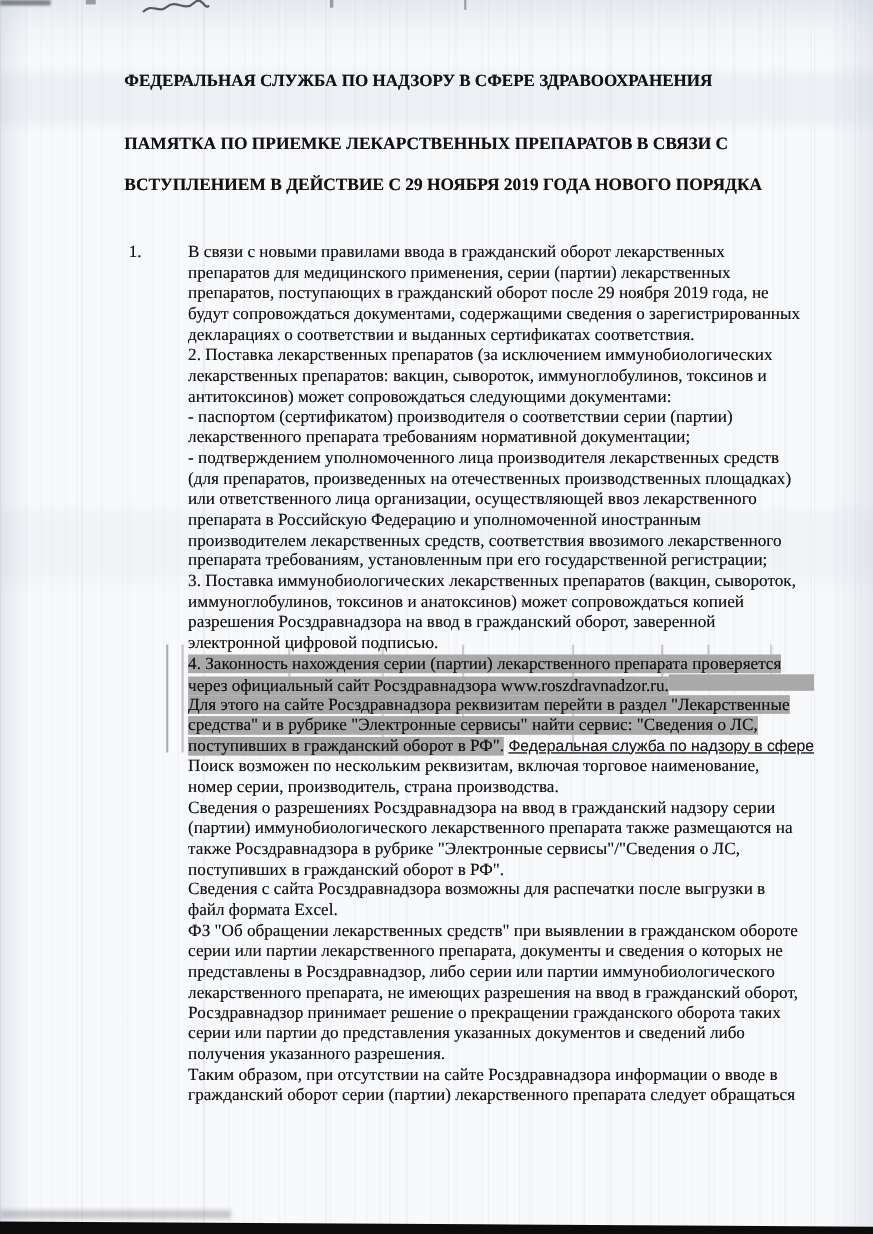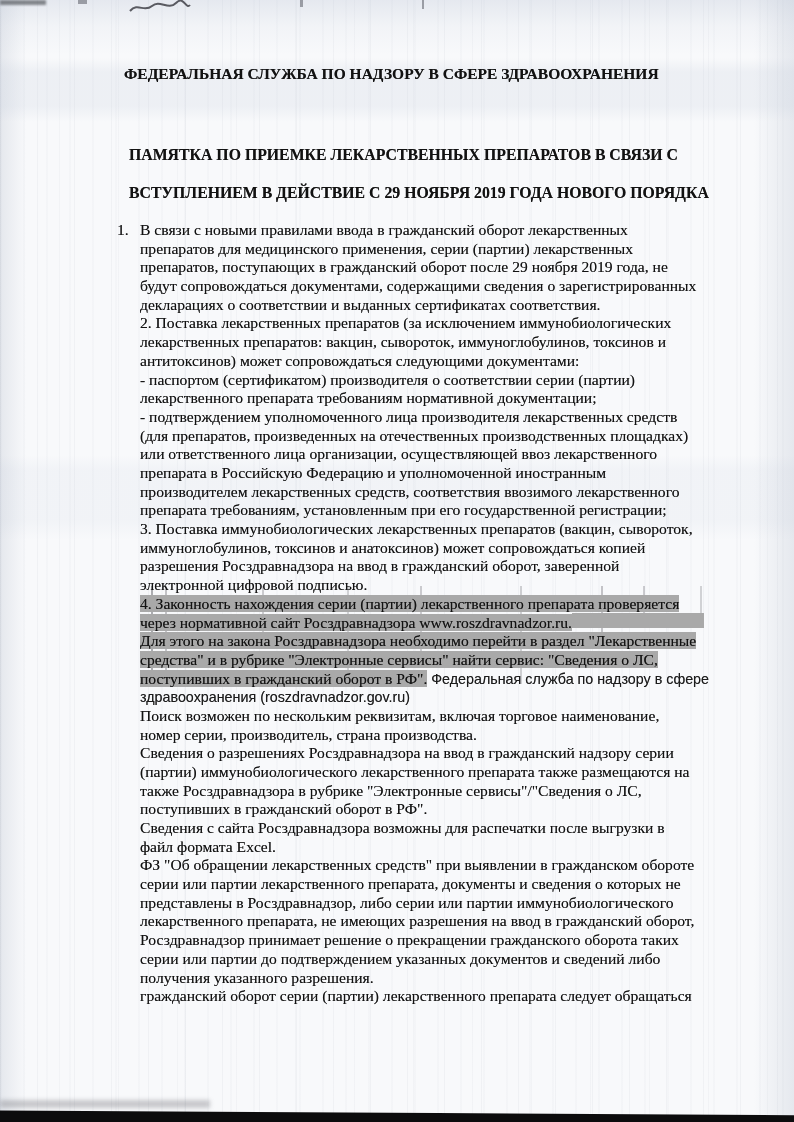--- a/index.html
+++ b/index.html
@@ -30,32 +30,32 @@
   .hstreak{position:absolute;width:2px;background:rgba(25,25,35,0.34);filter:blur(0.4px);pointer-events:none;}
   .corner-blob{position:absolute;left:0;top:0;width:46px;height:5px;background:rgba(50,52,58,0.55);filter:blur(1px);}
   .top-tick{position:absolute;background:rgba(60,62,70,0.45);filter:blur(0.5px);}
   .squiggle{position:absolute;left:128px;top:0;}
   .bottom-smear{position:absolute;left:0;top:1100px;width:210px;height:8px;background:rgba(90,90,96,0.30);filter:blur(2px);}
   .bottom-band{
     position:absolute;left:0;top:1104px;width:794px;height:18px;background:#0c0c0d;
     clip-path:polygon(0 36%, 55% 50%, 100% 62%, 100% 100%, 0 100%);
   }
   
-  .header{position:absolute;left:124px;top:63px;font-weight:bold;font-size:15.5px;line-height:21px;white-space:nowrap;text-shadow:0 0 0.4px rgba(0,0,0,0.55);}
-  .title{position:absolute;left:129px;top:121px;font-weight:bold;font-size:15.8px;text-shadow:0 0 0.4px rgba(0,0,0,0.55);margin-top:24px;}
+  .header{position:absolute;left:113px;top:63px;font-weight:bold;font-size:15.5px;line-height:21px;white-space:nowrap;text-shadow:0 0 0.4px rgba(0,0,0,0.55);}
+  .title{position:absolute;left:113px;top:121px;font-weight:bold;font-size:15.8px;text-shadow:0 0 0.4px rgba(0,0,0,0.55);}
   .title .title-line{height:38px;line-height:20px;white-space:nowrap;}
   .body-block{position:absolute;left:140px;top:221px;width:655px;font-size:15.6px;}
-  .line{height:18.7px;line-height:18.7px;white-space:nowrap;text-shadow:0 0 0.4px rgba(0,0,0,0.5);}
+  .line{height:18.7px;line-height:18.7px;white-space:nowrap;text-shadow:0 0 0.4px rgba(0,0,0,0.5);margin-left:31px;}
   .list-marker{position:absolute;left:-23px;top:0;width:22px;line-height:18.7px;text-shadow:0 0 0.4px rgba(0,0,0,0.5);}
   .h{background:var(--highlight,#a9a9a9);}
   .pad{display:inline-block;height:15px;vertical-align:baseline;}
   .link{
     font-family:"Liberation Sans","DejaVu Sans",sans-serif;
     font-size:14.3px;color:var(--link_ink,#1c1c1c);
-    cursor:pointer;text-align:right;
+    text-decoration:underline;cursor:pointer;text-align:right;
   }
 </style>
 </head>
 <body>
 
 <div class="page">
 
   <div class="streaks"></div>
   <div class="shading"></div>
   <div class="corner-blob"></div>
@@ -101,38 +101,38 @@
       <div class="line"><span>(для препаратов, произведенных на отечественных производственных площадках)</span></div>
       <div class="line"><span>или ответственного лица организации, осуществляющей ввоз лекарственного</span></div>
       <div class="line"><span>препарата в Российскую Федерацию и уполномоченной иностранным</span></div>
       <div class="line"><span>производителем лекарственных средств, соответствия ввозимого лекарственного</span></div>
       <div class="line"><span>препарата требованиям, установленным при его государственной регистрации;</span></div>
       <div class="line"><span>3. Поставка иммунобиологических лекарственных препаратов (вакцин, сывороток,</span></div>
       <div class="line"><span>иммуноглобулинов, токсинов и анатоксинов) может сопровождаться копией</span></div>
       <div class="line"><span>разрешения Росздравнадзора на ввод в гражданский оборот, заверенной</span></div>
       <div class="line"><span>электронной цифровой подписью.</span></div>
       <div class="line"><span class="h">4. Законность нахождения серии (партии) лекарственного препарата проверяется</span></div>
-      <div class="line"><span class="h">через нормативной сайт Росздравнадзора www.roszdravnadzor.ru.</span><span class="h pad" style="width: 132px;"></span></div>
-      <div class="line"><span class="h">Для этого на закона Росздравнадзора необходимо перейти в раздел "Лекарственные</span></div>
+      <div class="line"><span class="h">через официальный сайт Росздравнадзора www.roszdravnadzor.ru.</span><span class="h pad" style="width: 132px;"></span></div>
+      <div class="line"><span class="h">Для этого на сайте Росздравнадзора реквизитам перейти в раздел "Лекарственные</span></div>
       <div class="line"><span class="h">средства" и в рубрике "Электронные сервисы" найти сервис: "Сведения о ЛС,</span></div>
       <div class="line"><span class="h">поступивших в гражданский оборот в РФ".</span><span> </span><span class="link">Федеральная служба по надзору в сфере</span></div>
-      <div class="line"><span class="link">здравоохранения (roszdravnadzor.gov.ru)</span></div>
       <div class="line"><span>Поиск возможен по нескольким реквизитам, включая торговое наименование,</span></div>
       <div class="line"><span>номер серии, производитель, страна производства.</span></div>
       <div class="line"><span>Сведения о разрешениях Росздравнадзора на ввод в гражданский надзору серии</span></div>
       <div class="line"><span>(партии) иммунобиологического лекарственного препарата также размещаются на</span></div>
       <div class="line"><span>также Росздравнадзора в рубрике "Электронные сервисы"/"Сведения о ЛС,</span></div>
       <div class="line"><span>поступивших в гражданский оборот в РФ".</span></div>
       <div class="line"><span>Сведения с сайта Росздравнадзора возможны для распечатки после выгрузки в</span></div>
       <div class="line"><span>файл формата Excel.</span></div>
       <div class="line"><span>ФЗ "Об обращении лекарственных средств" при выявлении в гражданском обороте</span></div>
       <div class="line"><span>серии или партии лекарственного препарата, документы и сведения о которых не</span></div>
       <div class="line"><span>представлены в Росздравнадзор, либо серии или партии иммунобиологического</span></div>
       <div class="line"><span>лекарственного препарата, не имеющих разрешения на ввод в гражданский оборот,</span></div>
       <div class="line"><span>Росздравнадзор принимает решение о прекращении гражданского оборота таких</span></div>
-      <div class="line"><span>серии или партии до подтверждением указанных документов и сведений либо</span></div>
+      <div class="line"><span>серии или партии до представления указанных документов и сведений либо</span></div>
       <div class="line"><span>получения указанного разрешения.</span></div>
+      <div class="line"><span>Таким образом, при отсутствии на сайте Росздравнадзора информации о вводе в</span></div>
       <div class="line"><span>гражданский оборот серии (партии) лекарственного препарата следует обращаться</span></div>
     </div>
 
   <div class="bottom-smear"></div>
   <div class="bottom-band"></div>
 </div>
 
 </body></html>

